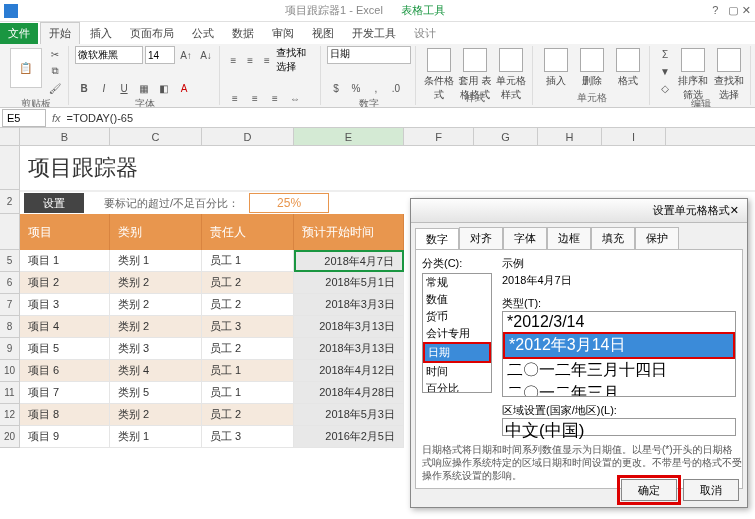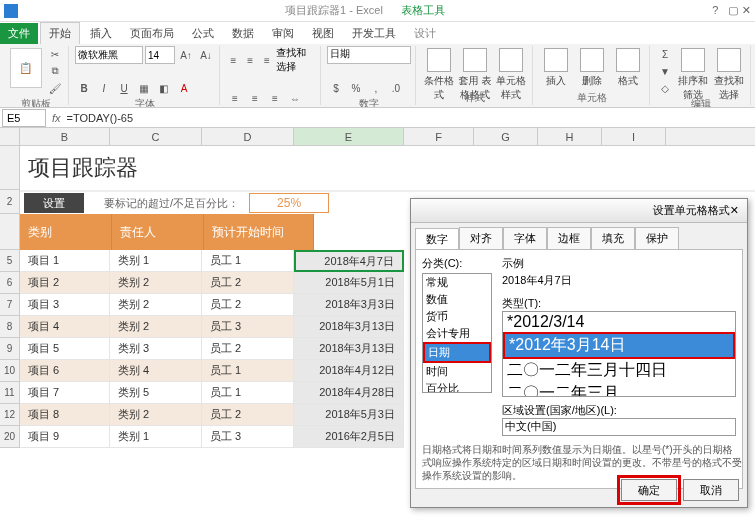--- a/index.html
+++ b/index.html
@@ -84,21 +84,21 @@
 .dialog .catlist { width: 70px; height: 120px; border: 1px solid #999; background: #fff; overflow: hidden; font-size: 11px; }
 .dialog .catlist div { padding: 1px 3px; }
 .dialog .catlist .sel { background: #3b8bd9; color: #fff; border: 2px solid #d00; }
 .dialog .rightcol { position: absolute; left: 86px; top: 6px; right: 6px; }
 .dialog .sample { margin-bottom: 6px; }
 .dialog .sample .box { border: none; padding: 2px 0; font-size: 11px; }
 .dialog .typelist { border: 1px solid #999; height: 86px; overflow: hidden; font-size: 16px; }
 .dialog .typelist div { padding: 1px 4px; }
 .dialog .typelist .sel { background: #3b8bd9; color: #fff; border: 2px solid #d00; }
 .dialog .locale { margin-top: 6px; }
-.dialog .locsel { width: 100%; border: 1px solid #999; height: 18px; font-size: 11px; padding: 0 2px; }
+.dialog .locsel { width: 100%; border: 1px solid #999; height: 18px; font-size: 17px; padding: 0 2px; }
 .dialog .desc { position: absolute; bottom: 6px; left: 6px; right: 0; font-size: 10px; color: #555; line-height: 1.3; }
 .dialog .dfoot { position: absolute; bottom: 6px; right: 8px; display: flex; gap: 6px; }
 .dialog .dbtn { width: 56px; height: 22px; border: 1px solid #888; background: #f4f4f4; font-size: 11px; }
 .dialog .dbtn.ok { outline: 3px solid #d00; outline-offset: 1px; }
 </style>
 </head>
 <body>
 
 <div class="titlebar">
   <div class="left">
@@ -264,20 +264,21 @@
     <div class="rowhead" style="height:24px">2</div>
     <div class="settings-row" style="flex:1">
       <div class="settings-btn">设置</div>
       <span class="pct-label">要标记的超过/不足百分比：</span>
       <div class="pct-box">25%</div>
     </div>
   </div>
   <div class="row">
     <div class="rowhead" style="height:36px"></div>
     <div class="thead">
+      <div class="c c-B">项目</div>
       <div class="c c-C">类别</div>
       <div class="c c-D">责任人</div>
       <div class="c c-E">预计开始时间</div>
     </div>
   </div>
   <div id="data-rows">
       <div class="row">
     <div class="rowhead" style="height:22px">5</div>
     <div class="drow">
       <div class="c c-B">项目 1</div>

